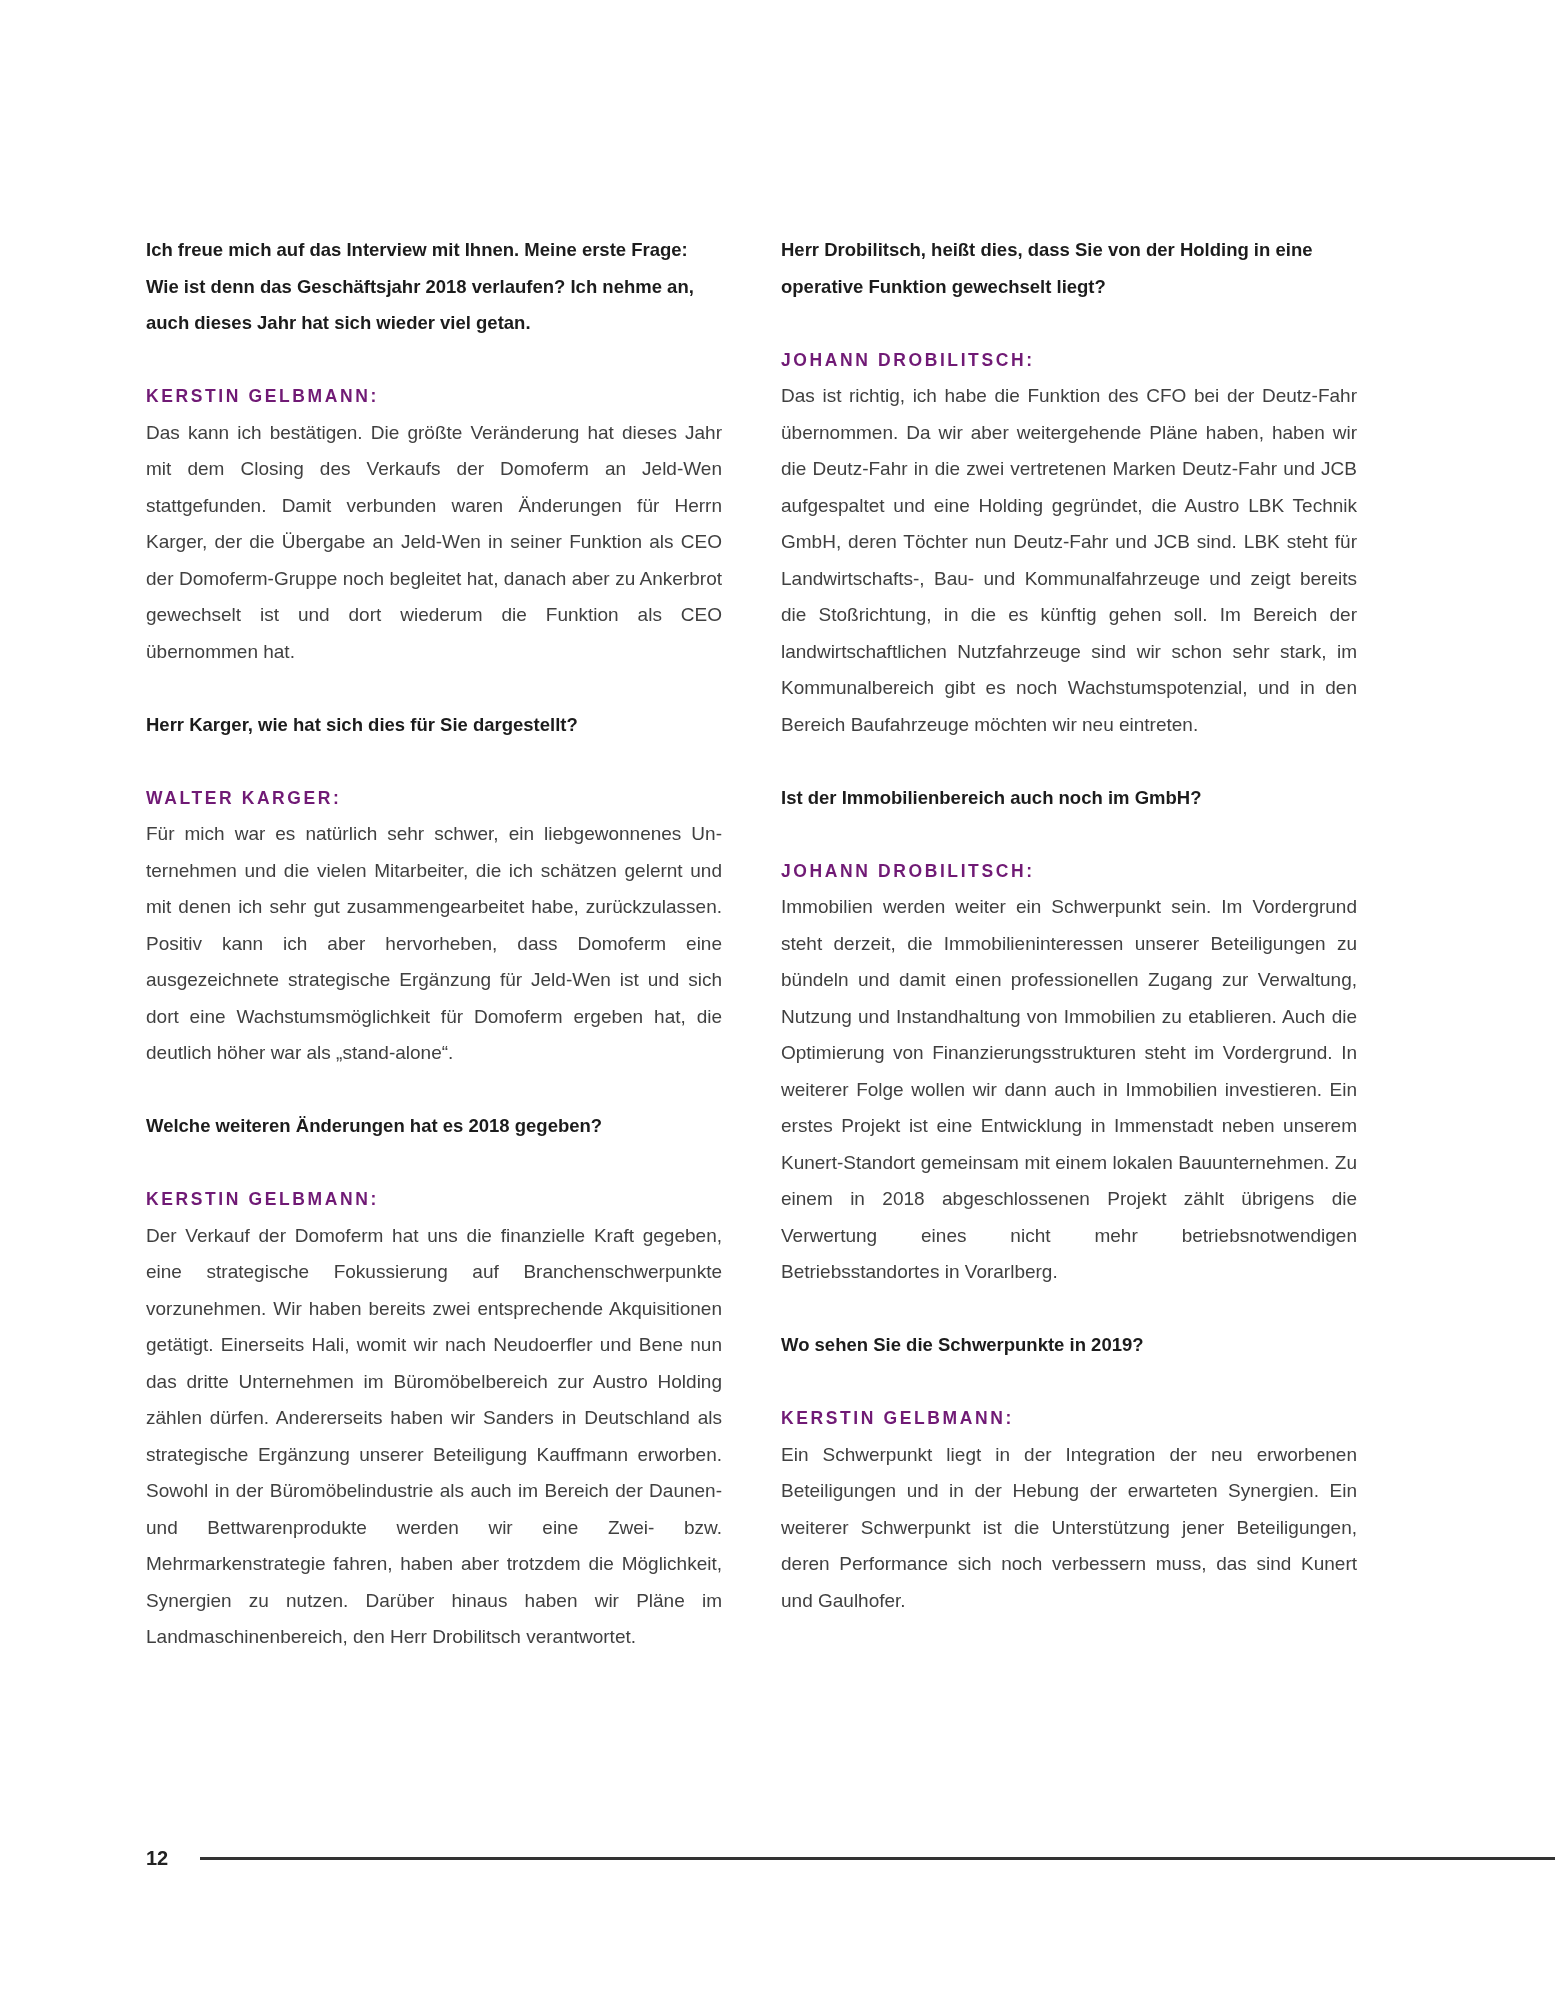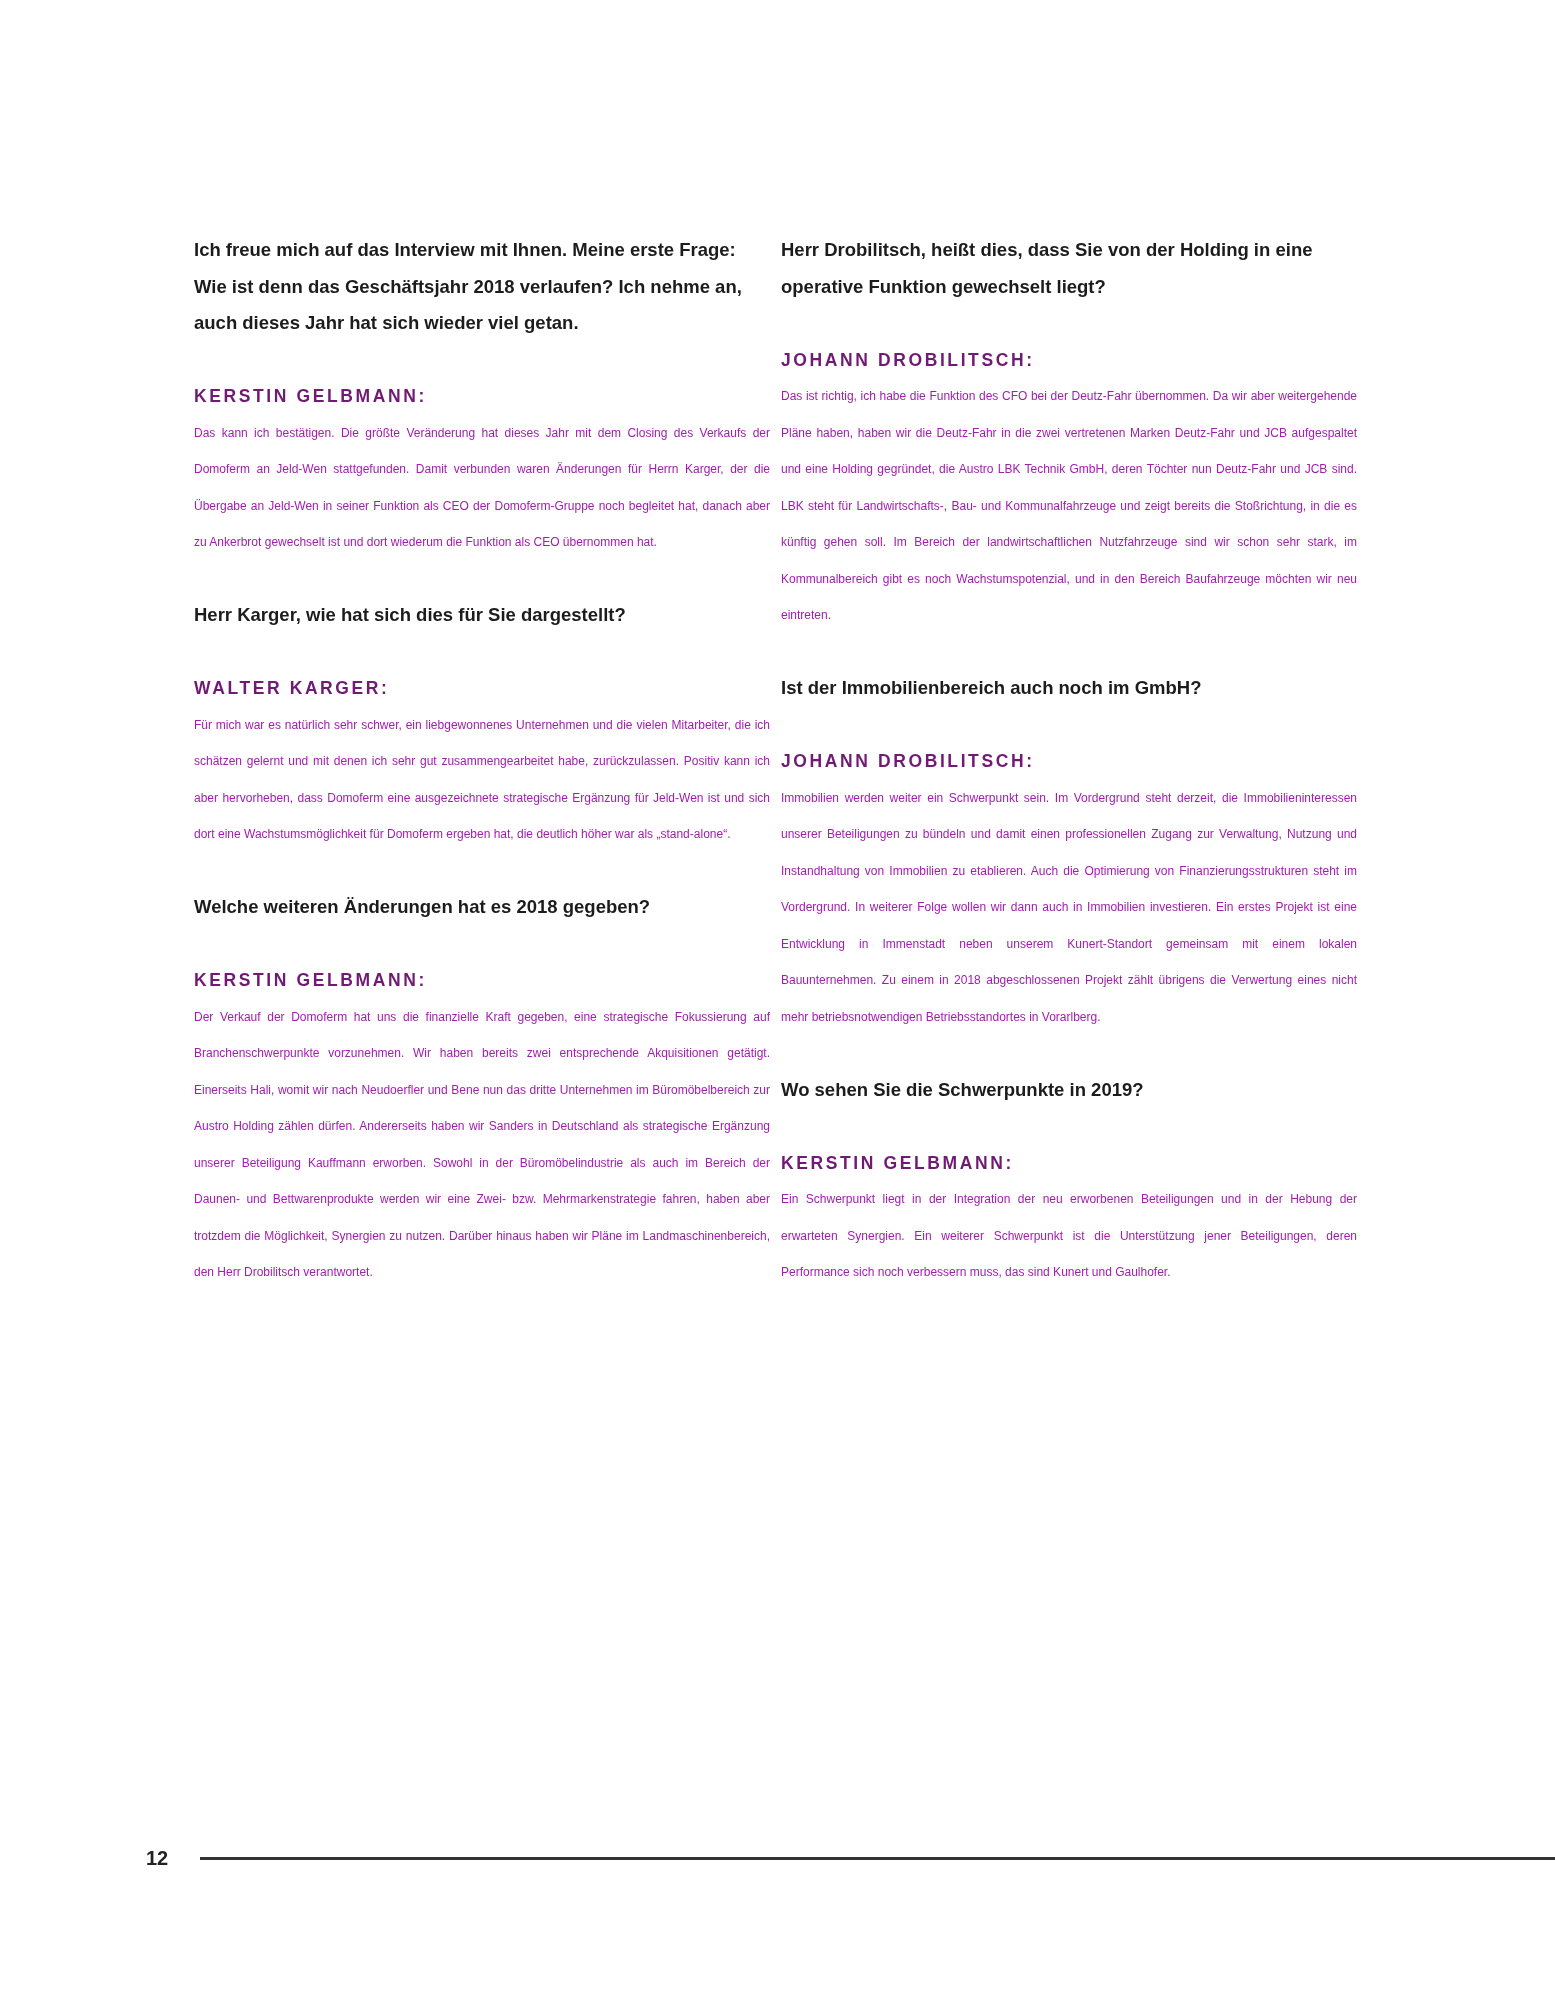--- a/index.html
+++ b/index.html
@@ -13,44 +13,44 @@
       position: relative;
       overflow: hidden;
       color: #222222;
       font-family: "Liberation Sans", "DejaVu Sans", sans-serif;
     }
     .column {
       position: absolute;
       top: 232px;
       width: 576px;
     }
-    .col-left { left: 146px; margin-left: 48px; }
+    .col-left { left: 146px; }
     .col-right { left: 781px; }
 
     .question {
       font-weight: bold;
       font-size: 18.5px;
       line-height: 36.5px;
       color: #1c1c1c;
       margin: 0 0 36.5px 0;
       text-align: left;
     }
     .speaker {
       font-weight: bold;
       font-size: 17.5px;
       letter-spacing: 2.6px;
       line-height: 36.5px;
       color: #701a75;
       margin: 0;
       text-transform: uppercase;
     }
     .answer {
-      font-size: 12px;
+      font-size: 19px;
       line-height: 36.5px;
-      color: #a21caf;
+      color: #404040;
       margin: 0 0 36.5px 0;
       text-align: justify;
       hyphens: manual;
     }
     .footer {
       position: absolute;
       left: 146px;
       top: 1846px;
       width: 1409px;
       height: 24px;

